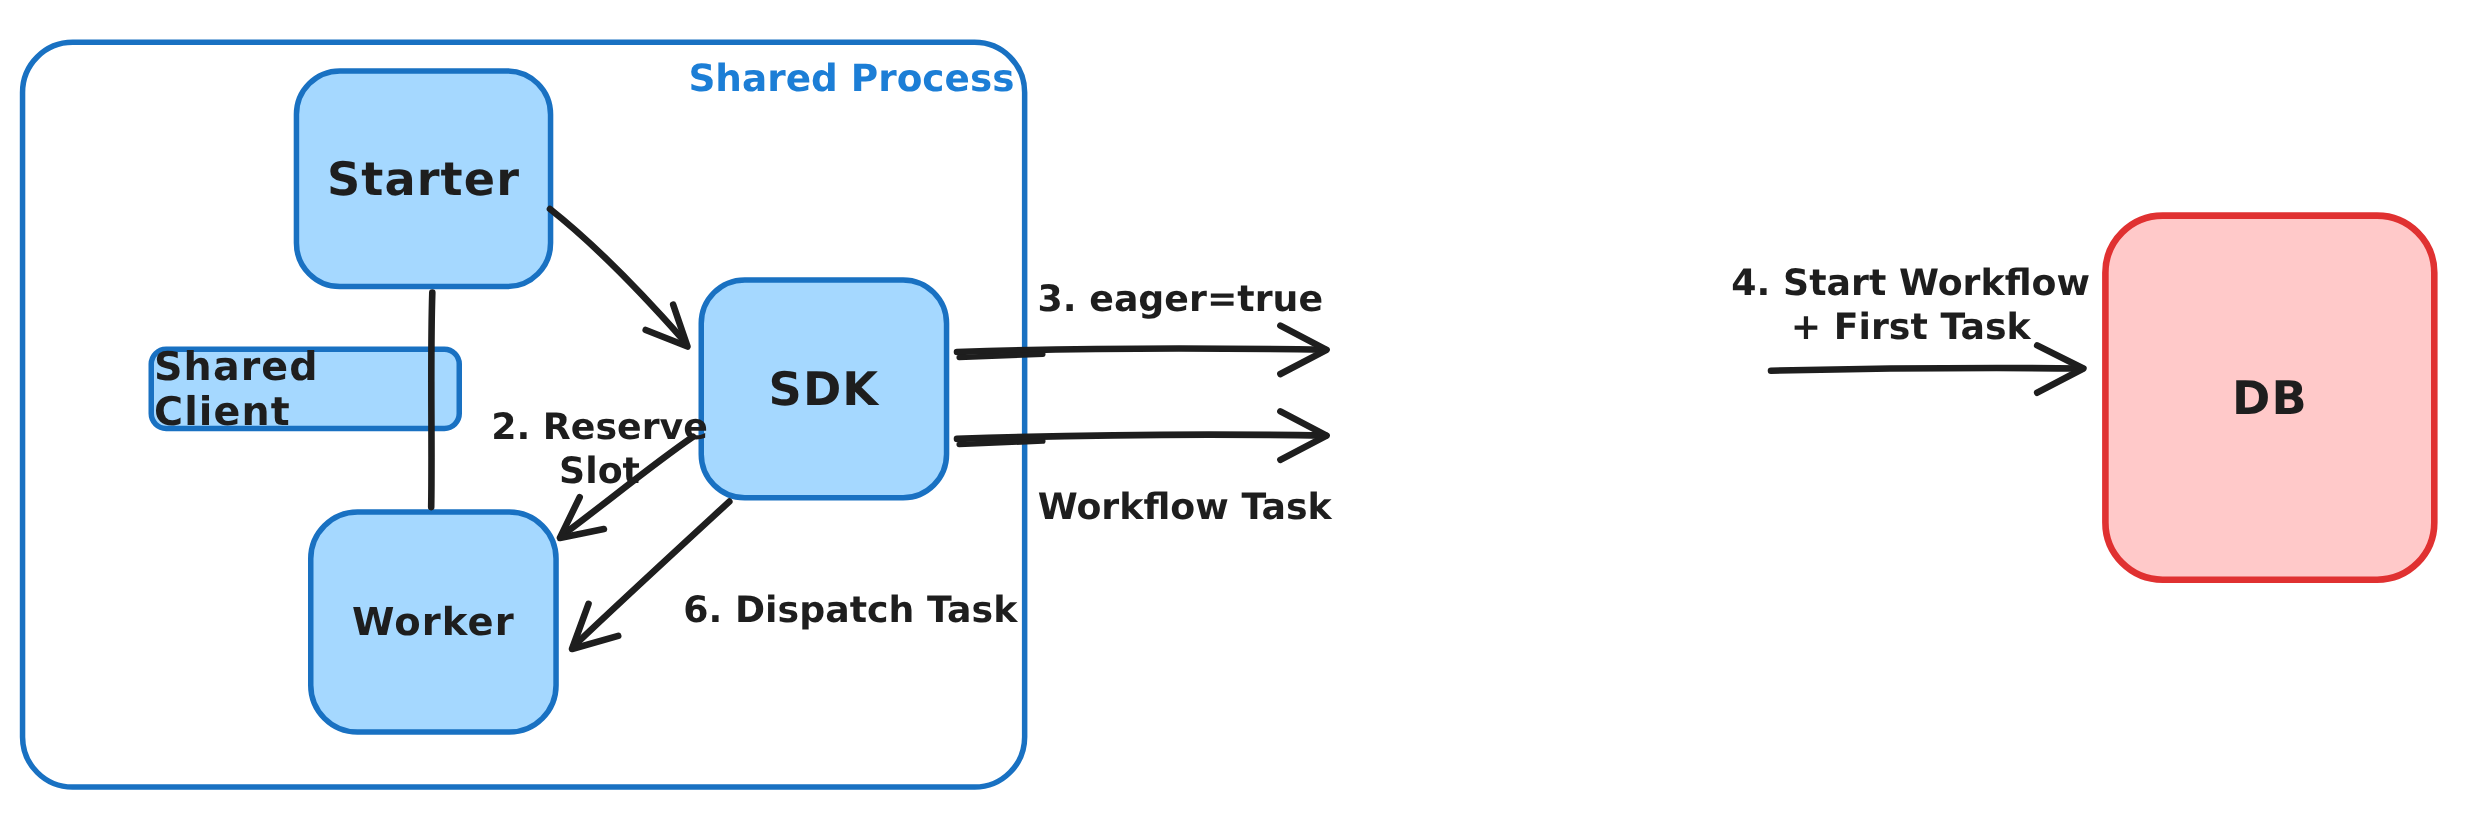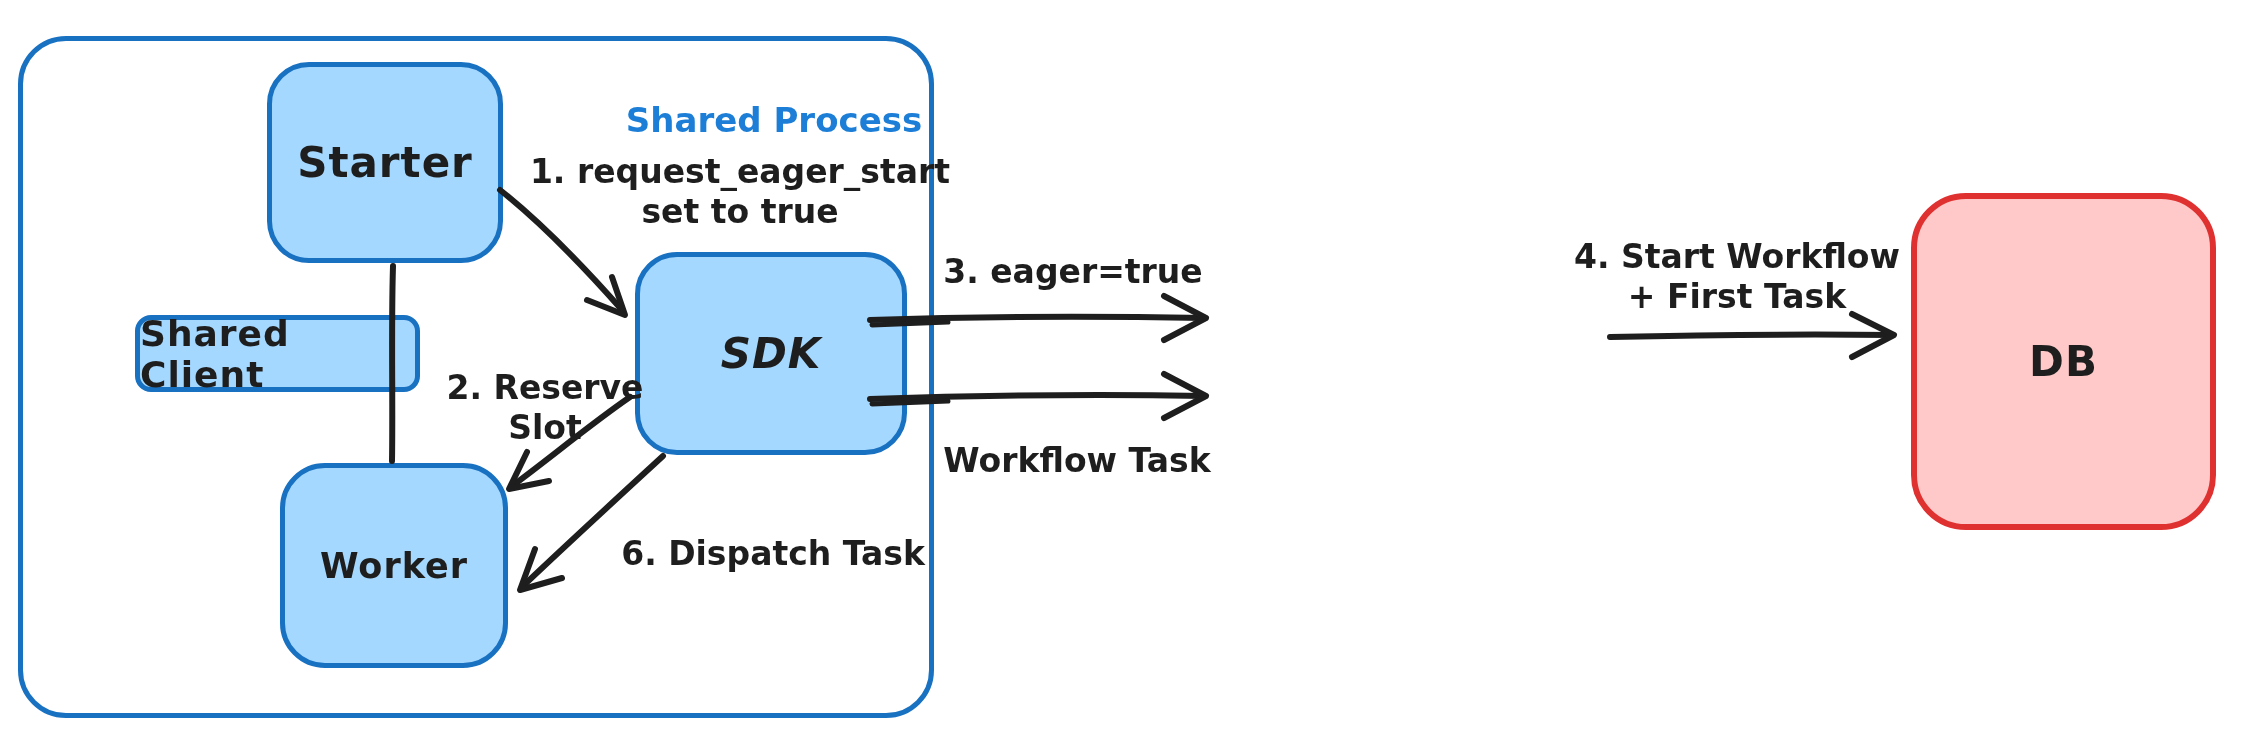--- a/index.html
+++ b/index.html
@@ -8,33 +8,33 @@
     font-family:"DejaVu Sans",sans-serif;color:var(--ink,#1e1e1e);overflow:hidden;
   }
   
   #frame{
     position:absolute;left:18px;top:36px;width:916px;height:682px;
     border:5px solid var(--blue-border,#1971c2);border-radius:48px;box-sizing:border-box;
     background:transparent;
   }
   #frame-title{
     position:absolute;left:774px;top:72px;transform:translate(-50%,-50%);
-    font-size:34px;font-weight:bold;color:var(--blue-title,#1c7ed6);white-space:nowrap;margin-top:48px;
+    font-size:34px;font-weight:bold;color:var(--blue-title,#1c7ed6);white-space:nowrap;
   }
   
   .node{
     position:absolute;display:flex;align-items:center;justify-content:center;
     box-sizing:border-box;font-weight:bold;letter-spacing:1px;
   }
   .node.blue{background:var(--blue-fill,#a5d8ff);border:5px solid var(--blue-border,#1971c2);}
   .node.red{background:var(--red-fill,#ffc9c9);border:6px solid var(--red-border,#e03131);}
   #starter{left:267px;top:62px;width:236px;height:201px;border-radius:42px;font-size:42px;}
   #shared-client{left:135px;top:315px;width:285px;height:77px;border-radius:16px;font-size:36px;}
   #worker{left:280px;top:463px;width:228px;height:205px;border-radius:45px;font-size:35px;}
-  #sdk{left:635px;top:252px;width:272px;height:203px;border-radius:42px;font-size:42px;font-style:italic;}
+  #sdk{left:635px;top:252px;width:228px;height:203px;border-radius:42px;font-size:42px;}
   #server{left:1220px;top:144px;width:380px;height:420px;border-radius:50%;border-width:7px;font-size:40px;}
   #db{left:1911px;top:193px;width:305px;height:337px;border-radius:55px;font-size:42px;}
   
   .ann{
     position:absolute;transform:translate(-50%,-50%);text-align:center;
     font-size:33px;line-height:40px;font-weight:bold;white-space:nowrap;
   }
   #ann-create{left:160px;top:257px;}
   #ann-eager-start{left:740px;top:192px;}
   #ann-reserve{left:545px;top:408px;}
@@ -64,24 +64,20 @@
   <div class="node blue" id="worker">
     <span>Worker</span>
   </div>
   <div class="node blue" id="sdk">
     <span>SDK</span>
   </div>
   <div class="node red" id="db">
     <span>DB</span>
   </div>
 
-  <div class="ann" id="ann-eager-start">
-    <div>1. request_eager_start</div>
-    <div>set to true</div>
-  </div>
   <div class="ann" id="ann-reserve">
     <div>2. Reserve</div>
     <div>Slot</div>
   </div>
   <div class="ann" id="ann-dispatch">6. Dispatch Task</div>
   <div class="ann" id="ann-eager-true">3. eager=true</div>
   <div class="ann" id="ann-first-wft">
     <div>Workflow Task</div>
   </div>
   <div class="ann" id="ann-start-wf">

